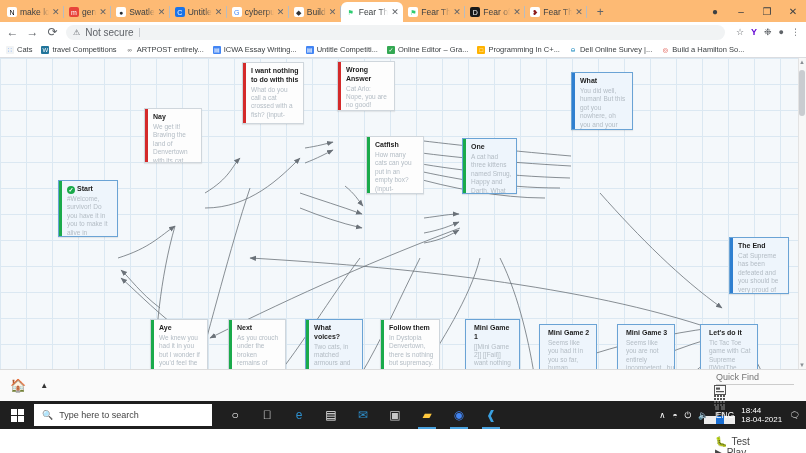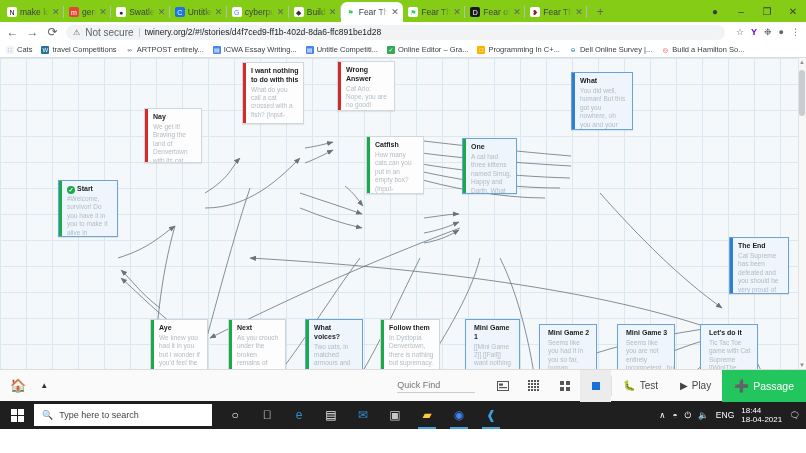--- a/index.html
+++ b/index.html
@@ -8,21 +8,21 @@
     font-family: "Liberation Sans", sans-serif;
     background:#fff;
     font-size:11px;
     color:#202124;
     -webkit-font-smoothing: antialiased;
   }
   #app { width:806px; height:453px; position:relative; }
 
   
   .tabstrip {
-    height:22px; background:#84cc16; display:flex; align-items:flex-end;
+    height:22px; background:#fdba74; display:flex; align-items:flex-end;
     padding-left:2px; position:relative;
   }
   .tab {
     height:20px; display:flex; align-items:center; gap:3px;
     padding:0 4px 0 5px; min-width:0; position:relative;
     font-size:8.5px; color:#3c4043; border-radius:6px 6px 0 0;
     max-width:62px;
   }
   .tab.inactive::after{
     content:""; position:absolute; right:0; top:4px; height:12px; width:1px;
@@ -100,21 +100,21 @@
      background:#c9ccd0; border-radius:3px;}
   .sbarrow{ position:absolute; right:1px; width:6px; height:8px; color:#8a8f94;
      font-size:6px; text-align:center; line-height:8px;}
 
   
   .twinebar { height:32px; background:#fafafa; border-top:1px solid #dcdcdc;
      display:flex; align-items:center; padding-left:10px; }
   .homeico{ font-size:13px; color:#333; margin-right:9px; }
   .storyname{ font-size:12.5px; color:#333; }
   .caretup{ font-size:8px; color:#333; margin-left:5px; }
-  .tbright{ margin-left:auto; display:flex; align-items:stretch; height:32px; }
+  .tbright{ margin-left:auto; display:flex; align-items:stretch; height:32px;flex-direction:column; }
   .qfind{ display:flex; align-items:center; padding:0 12px; }
   .qfind input{ border:none; border-bottom:1px solid #ccc; background:transparent;
      font-size:9px; color:#555; width:78px; outline:none; height:15px;
      font-family:"Liberation Sans",sans-serif; }
   .tbico{ width:31px; display:flex; align-items:center; justify-content:center;
      color:#555; }
   .tbico.active{ background:#ececec; }
   .tbsep{ width:1px; background:#e0e0e0; margin:6px 0; }
   .tbtn{ display:flex; align-items:center; gap:4px; padding:0 11px;
      font-size:10px; color:#444; }
@@ -206,21 +206,20 @@
   </div>
 
   <div class="omnibar">
     <span class="navbtn">←</span>
     <span class="navbtn">→</span>
     <span class="navbtn">⟳</span>
     <div class="urlbox">
       <span class="warnico">⚠</span>
       <span class="notsecure">Not secure</span>
       <span class="usep"></span>
-      <span class="urltext">twinery.org/2/#!/stories/d4f7ced9-ff1b-402d-8da6-ffc891be1d28</span>
     </div>
     <div class="omniicons">
       <span>☆</span>
       <span style="color:#6001d2;font-weight:bold;">Y</span>
       <span>❉</span>
       <span>●</span>
       <span>⋮</span>
     </div>
   </div>
 

